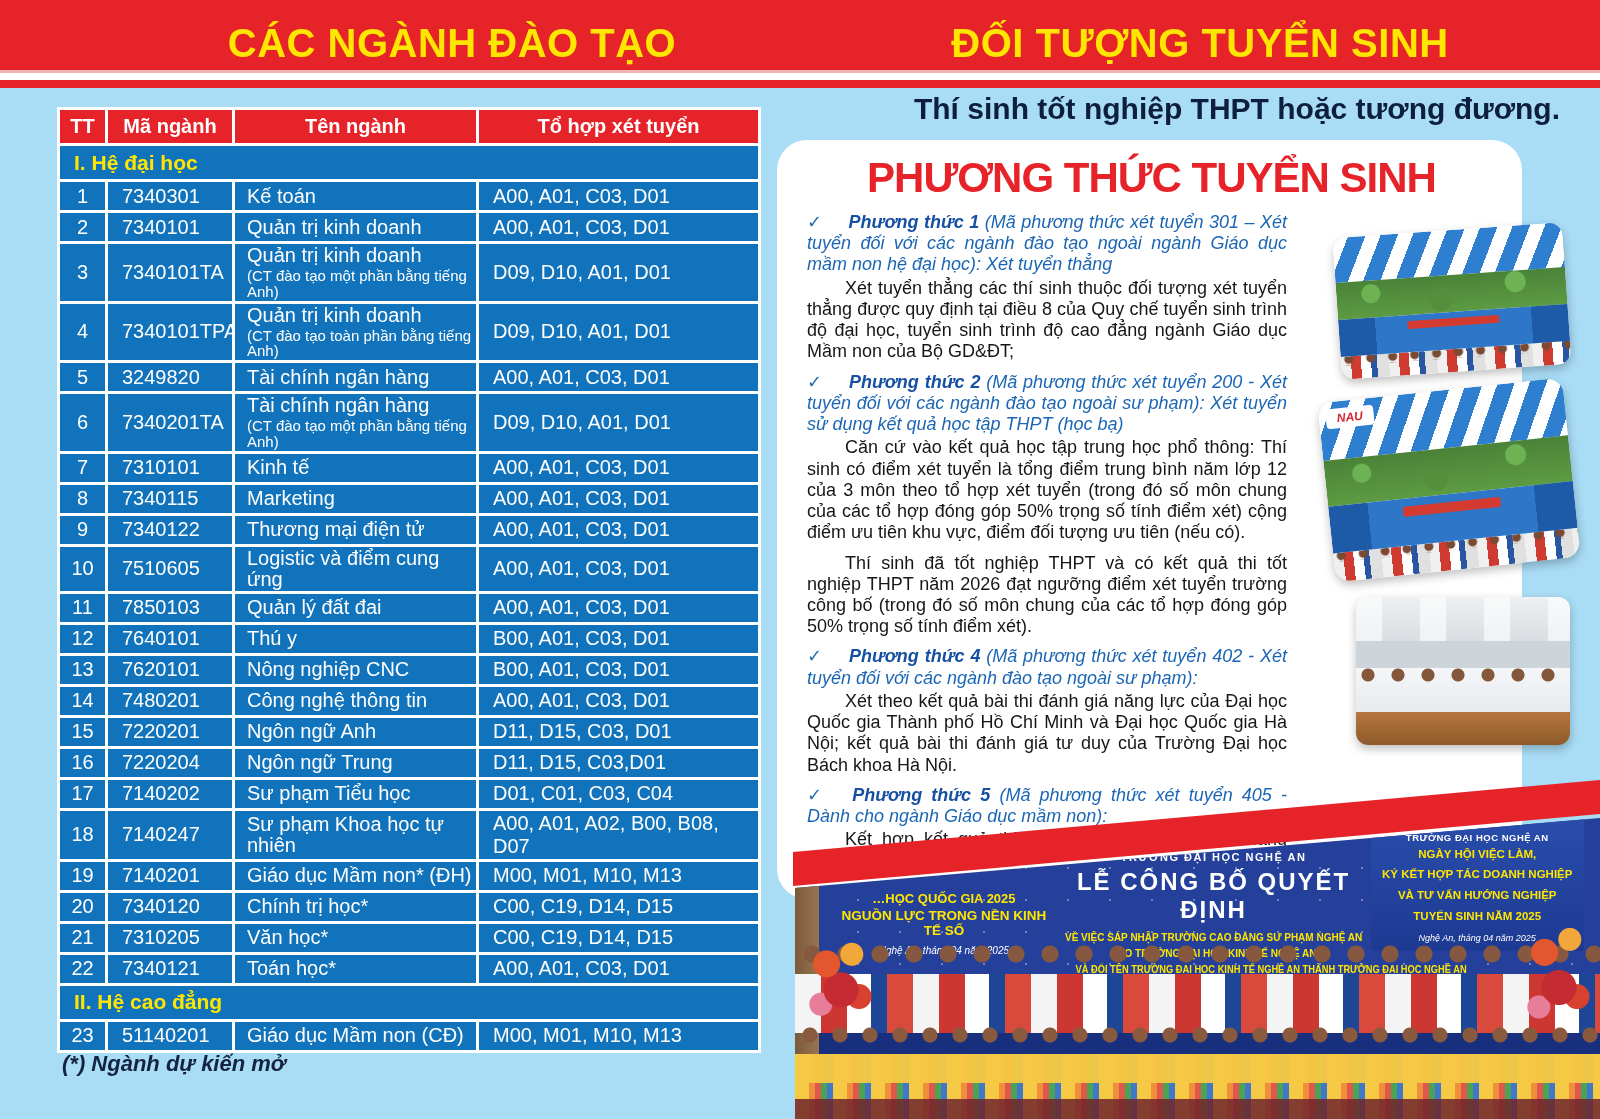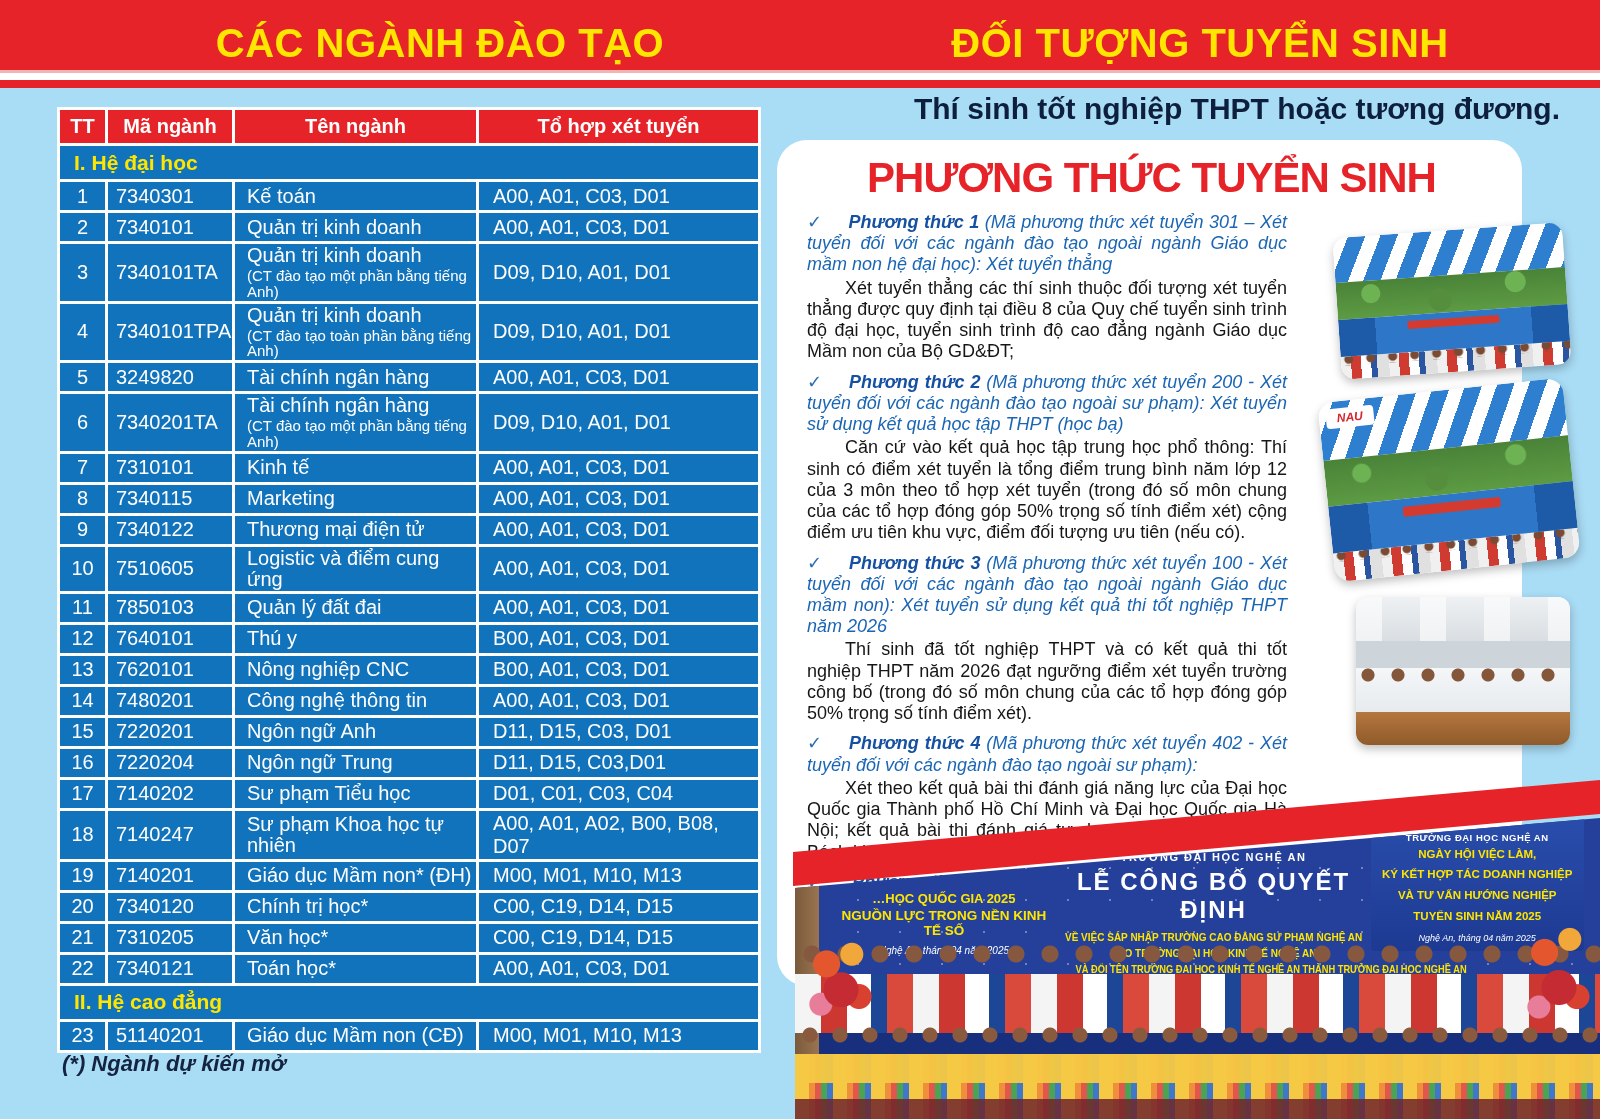--- a/index.html
+++ b/index.html
@@ -11,36 +11,36 @@
   
   .top-band{
     position:absolute;left:0;top:0;width:1600px;height:88px;
     background:linear-gradient(180deg,#e62329 0 70px,#f2b3b5 70px 73px,#ffffff 73px 80px,#e62329 80px 88px);
   }
   .band-title{
     position:absolute;top:18px;height:50px;line-height:50px;
     font-size:40px;font-weight:bold;color:#ffe600;text-align:center;
     letter-spacing:0.5px;
   }
-  .band-title.bt-left{left:0;width:800px;padding-left:40px;}
+  .band-title.bt-left{left:12px;width:800px;padding-left:40px;}
   .band-title.bt-right{left:800px;width:800px;}
 
   
   .table-wrap{position:absolute;left:57px;top:107px;width:701px;}
   table{border-collapse:collapse;width:100%;table-layout:fixed;}
   th,td{border:3px solid #ffffff;overflow:hidden;}
   th{
     background:#e62329;color:#ffffff;font-size:20px;font-weight:bold;
     height:29px;padding:2px 0;text-align:center;
   }
   td{background:#1173bb;color:#ffffff;font-size:20px;padding-top:1px;padding-bottom:1px;}
   tr.data{height:31px;}
   tr.data.tall{height:46px;}
   .c-tt{text-align:center;}
-  .c-code{padding-left:8px;}
+  .c-code{padding-left:14px;}
   .c-name{padding-left:12px;}
   .c-combo{padding-left:14px;}
   .c-sec{
     background:#1173bb;color:#ffe600;font-weight:bold;font-size:21px;
     padding-left:14px;height:31px;
   }
   .nm{display:block;line-height:1.05;}
   .sub{display:block;font-size:15px;line-height:1.05;margin-top:2px;font-weight:normal;}
   .footnote{
     position:absolute;left:62px;top:1051px;
@@ -409,21 +409,20 @@
     <p class="m-lead"><span class="m-check">✓</span><span class="m-name">Phương thức 1</span> <span class="m-detail">(Mã phương thức xét tuyển 301 – Xét tuyển đối với các ngành đào tạo ngoài ngành Giáo dục mầm non hệ đại học): Xét tuyển thẳng</span></p>
     <p class="m-body">Xét tuyển thẳng các thí sinh thuộc đối tượng xét tuyển thẳng được quy định tại điều 8 của Quy chế tuyển sinh trình độ đại học, tuyển sinh trình độ cao đẳng ngành Giáo dục Mầm non của Bộ GD&amp;ĐT;</p>
   </div>
 
   <div class="method">
     <p class="m-lead"><span class="m-check">✓</span><span class="m-name">Phương thức 2</span> <span class="m-detail">(Mã phương thức xét tuyển 200 - Xét tuyển đối với các ngành đào tạo ngoài sư phạm): Xét tuyển sử dụng kết quả học tập THPT (học bạ)</span></p>
     <p class="m-body">Căn cứ vào kết quả học tập trung học phổ thông: Thí sinh có điểm xét tuyển là tổng điểm trung bình năm lớp 12 của 3 môn theo tổ hợp xét tuyển (trong đó số môn chung của các tổ hợp đóng góp 50% trọng số tính điểm xét) cộng điểm ưu tiên khu vực, điểm đối tượng ưu tiên (nếu có).</p>
   </div>
 
   <div class="method">
-    <p class="m-lead"><span class="m-check">✓</span><span class="m-name">Phương thức 3</span> <span class="m-detail">(Mã phương thức xét tuyển 100 - Xét tuyển đối với các ngành đào tạo ngoài ngành Giáo dục mầm non): Xét tuyển sử dụng kết quả thi tốt nghiệp THPT năm 2026</span></p>
     <p class="m-body">Thí sinh đã tốt nghiệp THPT và có kết quả thi tốt nghiệp THPT năm 2026 đạt ngưỡng điểm xét tuyển trường công bố (trong đó số môn chung của các tổ hợp đóng góp 50% trọng số tính điểm xét).</p>
   </div>
 
   <div class="method">
     <p class="m-lead"><span class="m-check">✓</span><span class="m-name">Phương thức 4</span> <span class="m-detail">(Mã phương thức xét tuyển 402 - Xét tuyển đối với các ngành đào tạo ngoài sư phạm):</span></p>
     <p class="m-body">Xét theo kết quả bài thi đánh giá năng lực của Đại học Quốc gia Thành phố Hồ Chí Minh và Đại học Quốc gia Hà Nội; kết quả bài thi đánh giá tư duy của Trường Đại học Bách khoa Hà Nội.</p>
   </div>
 
   <div class="method">
     <p class="m-lead"><span class="m-check">✓</span><span class="m-name">Phương thức 5</span> <span class="m-detail">(Mã phương thức xét tuyển 405 - Dành cho ngành Giáo dục mầm non):</span></p>

